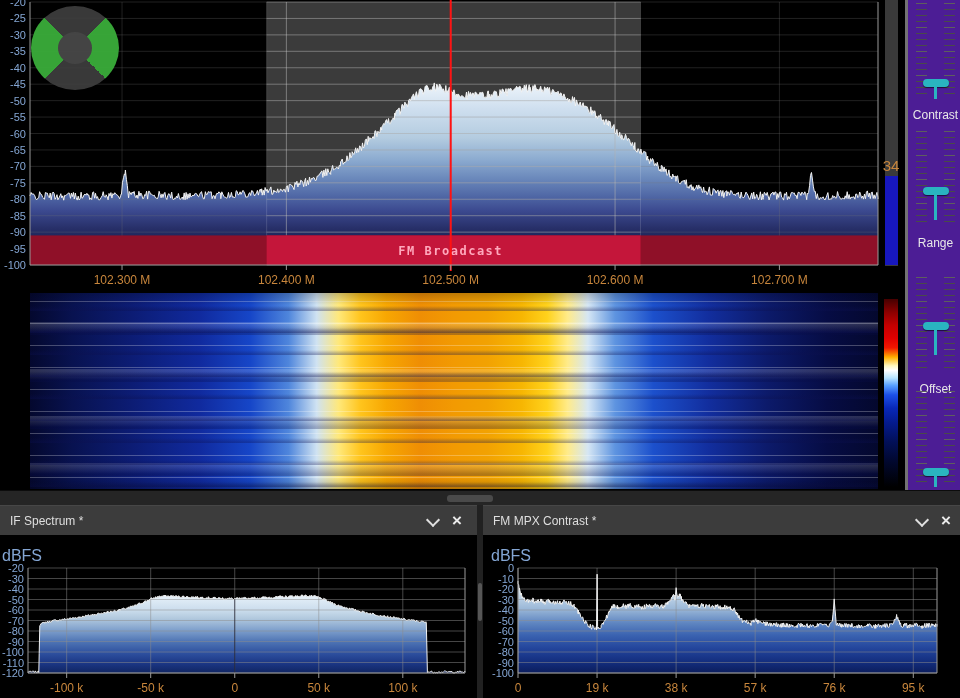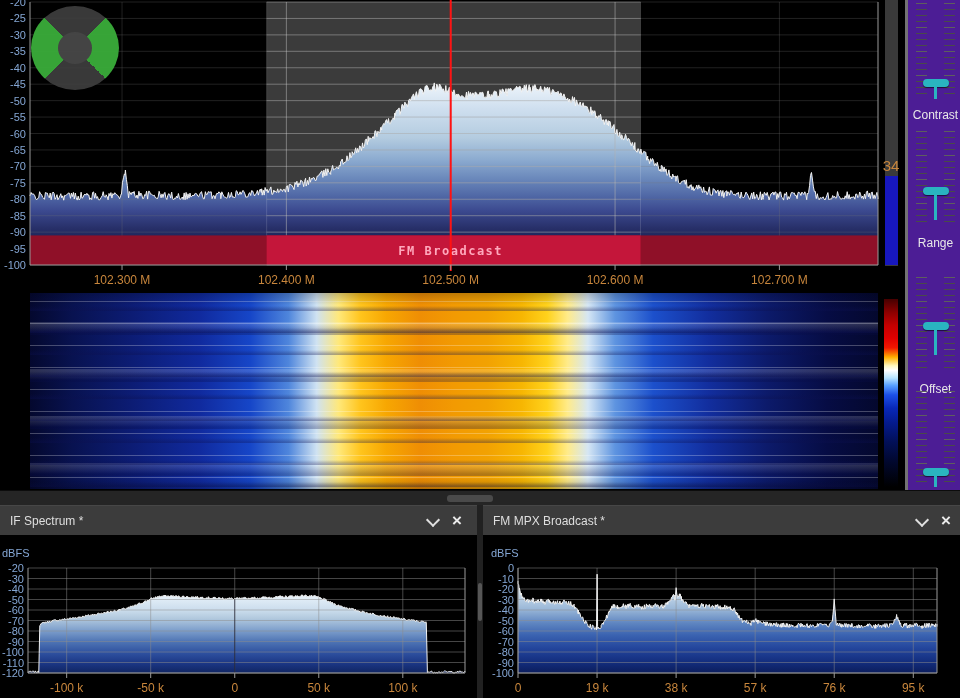--- a/index.html
+++ b/index.html
@@ -57,21 +57,21 @@
   
   .panel{position:absolute;top:505px;height:193px;background:#000;}
   .titlebar{position:absolute;left:0;right:0;top:0;height:30px;background:#3c3c3c;
             border-top:1px solid #474747;border-bottom:1px solid #262626;}
   .title{position:absolute;left:10px;top:0;line-height:30px;font-size:12px;color:#dfdfdf;}
   .tb-btn{position:absolute;top:7px;width:16px;height:16px;cursor:default;}
   .chev{position:absolute;left:3px;top:2px;width:8px;height:8px;
         border-right:2px solid #e0e0e0;border-bottom:2px solid #e0e0e0;transform:rotate(45deg);}
   .close{color:#ececec;font-size:17px;font-weight:bold;line-height:16px;text-align:center;}
   .pbody{position:absolute;left:0;right:0;top:30px;bottom:0;background:#000;}
-  .dbfs{position:absolute;top:12px;color:var(--axis);font-size:11px;}
+  .dbfs{position:absolute;top:12px;color:var(--axis);font-size:16px;}
 </style>
 </head>
 <body>
 
 <div id="app">
 
   <svg id="chart-main" width="905" height="290" style="position:absolute;left:0;top:0">
       <rect x="0" y="0" width="905" height="290" fill="#000"></rect>
       <rect x="266.65116279070423" y="2" width="373.87596899223115" height="263" fill="#3b3b3b"></rect>
       <defs>
@@ -287,21 +287,21 @@
       <div class="dbfs" style="left:2px">dBFS</div>
     </div>
   </div>
 
   <div class="vsplit">
     <div class="grip"></div>
   </div>
 
   <div class="panel" style="left:483px;width:477px">
     <div class="titlebar">
-      <div class="title">FM MPX Broadcast *</div>
+      <div class="title">FM MPX Contrast *</div>
       <div class="tb-btn" style="right:30px">
         <div class="chev"></div>
       </div>
       <div class="tb-btn close" style="right:6px">
         <span>×</span>
       </div>
     </div>
     <div class="pbody">
       <svg id="chart-mpx" width="477" height="163">
           <rect x="0" y="0" width="477" height="163" fill="#000"></rect>

